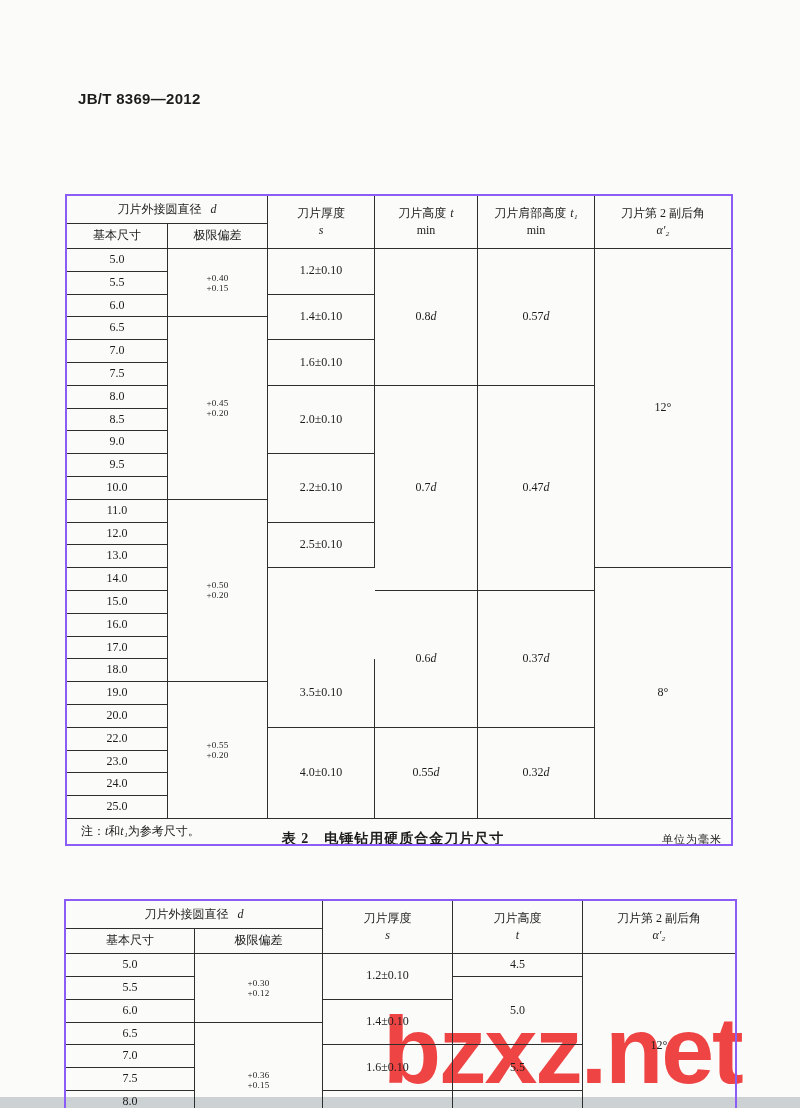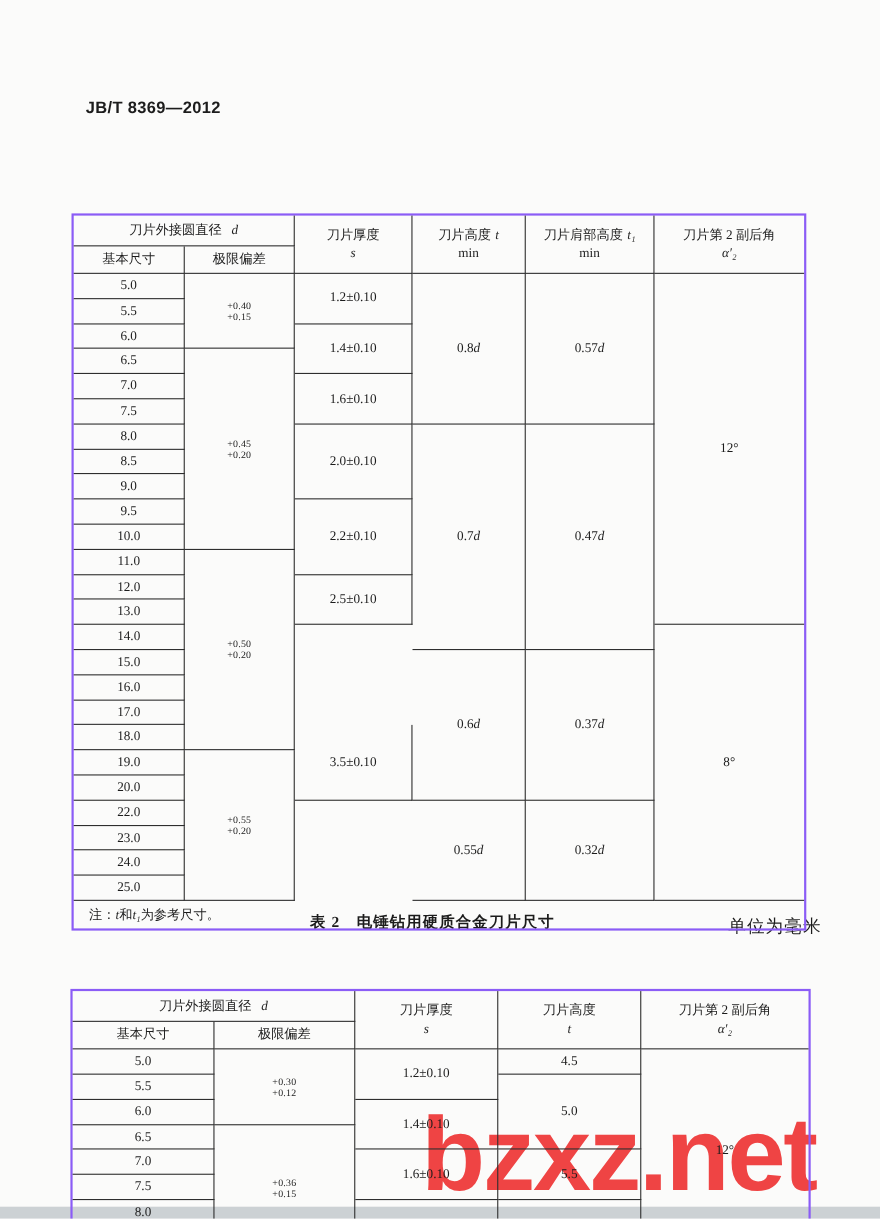--- a/index.html
+++ b/index.html
@@ -12,21 +12,21 @@
     position:absolute; left:78px; top:90px;
     font-family:"Liberation Sans","DejaVu Sans",sans-serif;
     font-weight:bold; font-size:15px; letter-spacing:.3px;
   }
   .tbl-title {
     position:absolute; left:0; width:786px; text-align:center;
     font-weight:bold; font-size:14px; letter-spacing:1px;
   }
   .t1-title { top:121px; }
   .t2-title { top:830px; }
-  .unit-label { position:absolute; left:662px; top:832px; font-size:16px; letter-spacing:1px; }
+  .unit-label { position:absolute; left:662px; top:832px; font-size:11px; letter-spacing:1px; }
   .wm {
     position:absolute; left:383px; top:1003px; z-index:0;
     font-family:"Liberation Sans","DejaVu Sans",sans-serif;
     font-weight:bold; font-size:95px; line-height:1; letter-spacing:-2px;
     color:#ef4444;
   }
   .tbl { position:absolute; display:grid; border:2px solid #8b5cf6; z-index:1; background:transparent;margin-top:44px; }
   .t1 { left:65px; top:150px;
         grid-template-columns:101px 100px 107px 103px 117px 136px;
         grid-template-rows:28px 25px repeat(25, 22.8px) 25px; }
@@ -125,20 +125,21 @@
         <span>+0.20</span>
       </div>
 
     <div class="c" style="grid-area:3/3/5/4">1.2±0.10</div>
     <div class="c" style="grid-area:5/3/7/4">1.4±0.10</div>
     <div class="c" style="grid-area:7/3/9/4">1.6±0.10</div>
     <div class="c" style="grid-area:9/3/12/4">2.0±0.10</div>
     <div class="c" style="grid-area:12/3/15/4">2.2±0.10</div>
     <div class="c" style="grid-area:15/3/17/4">2.5±0.10</div>
     <div class="c" style="grid-area:21/3/24/4">3.5±0.10</div>
+    <div class="c" style="grid-area:24/3/28/4">4.0±0.10</div>
 
     <div class="c" style="grid-area:3/4/9/5">
         <span>0.8</span>
         <span class="iv">d</span>
       </div>
     <div class="c" style="grid-area:9/4/18/5">
         <span>0.7</span>
         <span class="iv">d</span>
       </div>
     <div class="c" style="grid-area:18/4/24/5">

